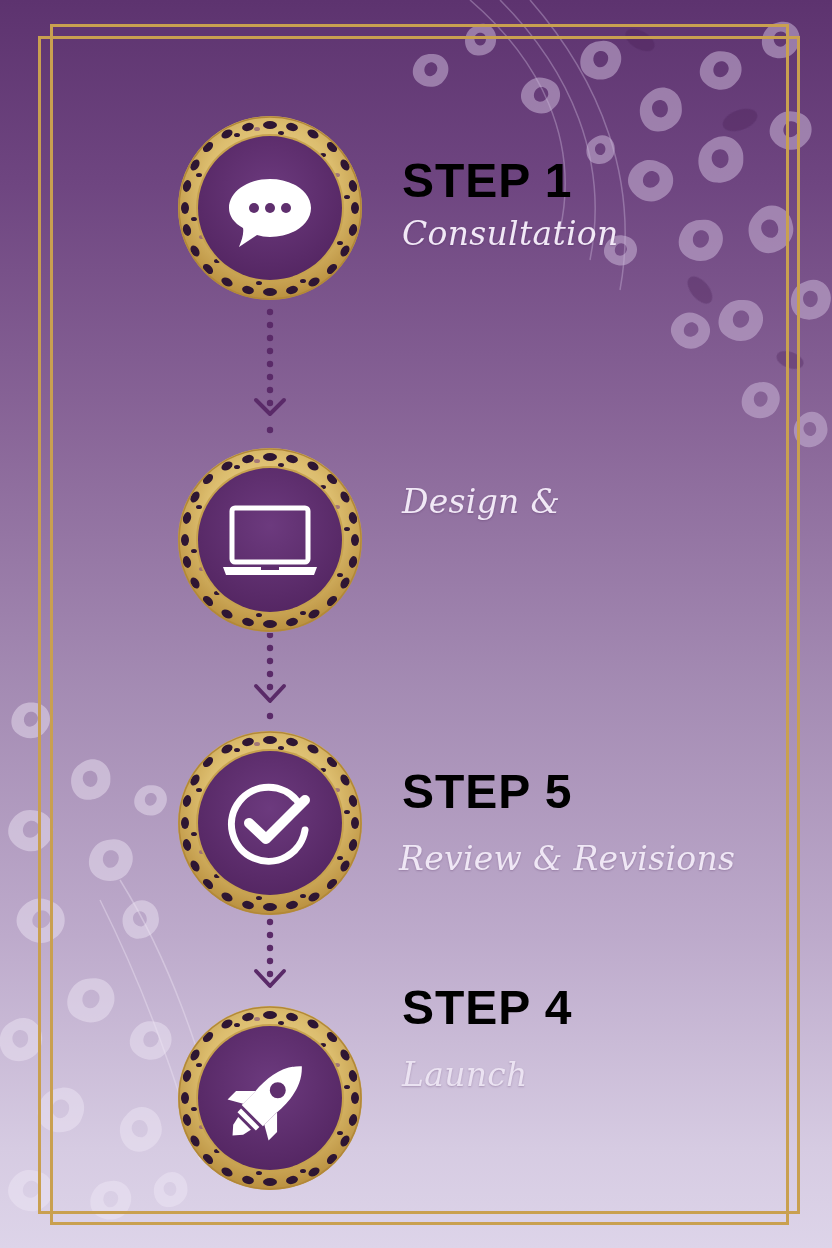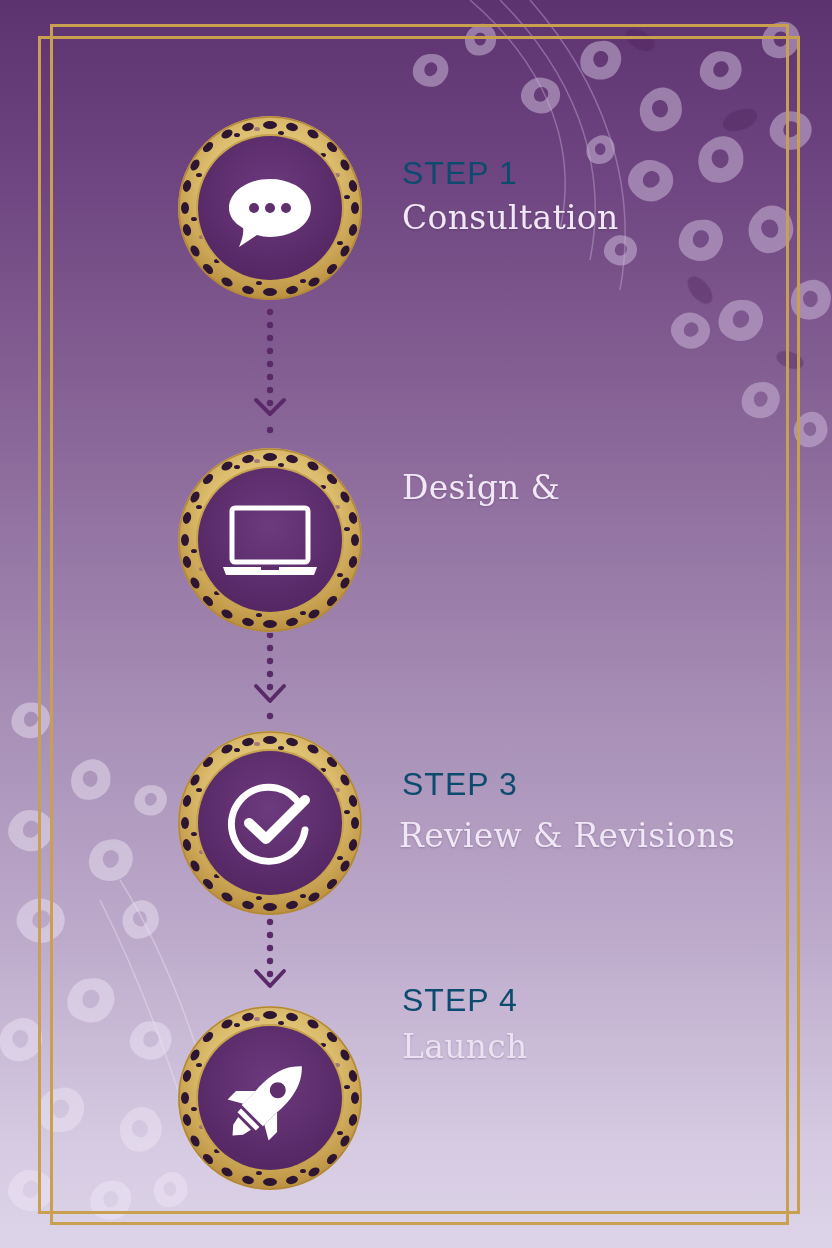--- a/index.html
+++ b/index.html
@@ -11,26 +11,26 @@
   .bg-layer { position: absolute; inset: 0; pointer-events: none; }
   .frame { position: absolute; border: 3px solid #c9a050; box-sizing: border-box; pointer-events: none; }
   .frame-a { left: 38px; top: 36px; width: 762px; height: 1178px; }
   .frame-b { left: 50px; top: 24px; width: 739px; height: 1201px; }
 
   .badge { position: absolute; width: 186px; height: 186px; border-radius: 50%; }
   .badge svg { width: 100%; height: 100%; display: block; }
 
   .step-text { position: absolute; left: 402px; }
   .step-label {
-    font-family: "Liberation Sans", sans-serif; font-weight: 400;
-    font-size: 32px; letter-spacing: 1px; color: #0c4a6e; line-height: 1;
+    font-family: "Liberation Sans", sans-serif; font-weight: 700;
+    font-size: 48px; letter-spacing: 1px; color: #000000; line-height: 1;
     display: block;
   }
   .step-title {
-    font-family: "DejaVu Serif", "Liberation Serif", serif; 
+    font-family: "DejaVu Serif", "Liberation Serif", serif; font-style: italic;
     font-size: 33px; color: #f1e8f6; line-height: 1; display: block;
     text-shadow: 0 1px 2px rgba(60,20,70,0.25);
     letter-spacing: 0.3px;
   }
   .t2 .step-title { line-height: 0.86; }
   .t3 .step-title { color: #efe7f5; }
   .t4 .step-title { color: #ebe3f2; }
 
   .connector { position: absolute; width: 40px; }
   .connector svg { width: 100%; height: 100%; display: block; }
@@ -204,21 +204,21 @@
   <svg viewBox="0 0 186 186">
     <use href="#leopardRing"></use>
     <g>
       <rect x="55" y="61" width="76" height="54" rx="3" fill="none" stroke="#ffffff" stroke-width="5"></rect>
       <path d="M46,120 L140,120 L137,128 L49,128 Z" fill="#ffffff"></path>
       <rect x="84" y="120" width="18" height="3" fill="#5f2f6e"></rect>
     </g>
   </svg>
 </div>
 <div class="step-text t2" style="top:474px;">
-  <span class="step-title" style="margin-top:0;">Design &amp;</span>
+  <span class="step-title" style="margin-top:14px;">Design &amp;</span>
 </div>
 
 <div class="connector" style="left:250px; top:633px; height:100px;">
   <svg viewBox="0 0 40 100">
     <g fill="#5a2a68">
       <circle cx="20" cy="2" r="3.2"></circle>
         <circle cx="20" cy="15" r="3.2"></circle>
         <circle cx="20" cy="28" r="3.2"></circle>
       <circle cx="20" cy="41" r="3.2"></circle>
         <circle cx="20" cy="54" r="3.2"></circle>
@@ -231,22 +231,22 @@
 <div class="badge" style="left:177px; top:730px;">
   <svg viewBox="0 0 186 186">
     <use href="#leopardRing"></use>
     <g>
       <path d="M121,72 A37,37 0 1 0 128,100" fill="none" stroke="#ffffff" stroke-width="7" stroke-linecap="round"></path>
       <polyline points="72,93 89,109 128,70" fill="none" stroke="#ffffff" stroke-width="10" stroke-linecap="round" stroke-linejoin="round"></polyline>
     </g>
   </svg>
 </div>
 <div class="step-text t3" style="top:768px;">
-  <span class="step-label">STEP 3</span>
-  <span class="step-title" style="margin-top:19px; left:-3px; position:relative;">Review &amp; Revisions</span>
+  <span class="step-label">STEP 5</span>
+  <span class="step-title" style="margin-top:26px; left:-3px; position:relative;">Review &amp; Revisions</span>
 </div>
 
 <div class="connector" style="left:250px; top:918px; height:80px;">
   <svg viewBox="0 0 40 80">
     <g fill="#5a2a68">
       <circle cx="20" cy="4" r="3.2"></circle>
         <circle cx="20" cy="17" r="3.2"></circle>
         <circle cx="20" cy="30" r="3.2"></circle>
       <circle cx="20" cy="43" r="3.2"></circle>
         <circle cx="20" cy="56" r="3.2"></circle>
@@ -263,14 +263,14 @@
       <circle cx="93" cy="82" r="8" fill="#5f2f6e"></circle>
       <path d="M78,98 L64,112 L64,124 L78,116 Z" fill="#ffffff"></path>
       <path d="M108,98 L122,112 L122,124 L108,116 Z" fill="#ffffff"></path>
       <rect x="80" y="121" width="26" height="5" fill="#ffffff"></rect>
       <path d="M84,129 L102,129 L100,138 L93,146 L86,138 Z" fill="#ffffff"></path>
     </g>
   </svg>
 </div>
 <div class="step-text t4" style="top:984px;">
   <span class="step-label">STEP 4</span>
-  <span class="step-title" style="margin-top:14px;">Launch</span>
+  <span class="step-title" style="margin-top:26px;">Launch</span>
 </div>
 
 </body></html>

